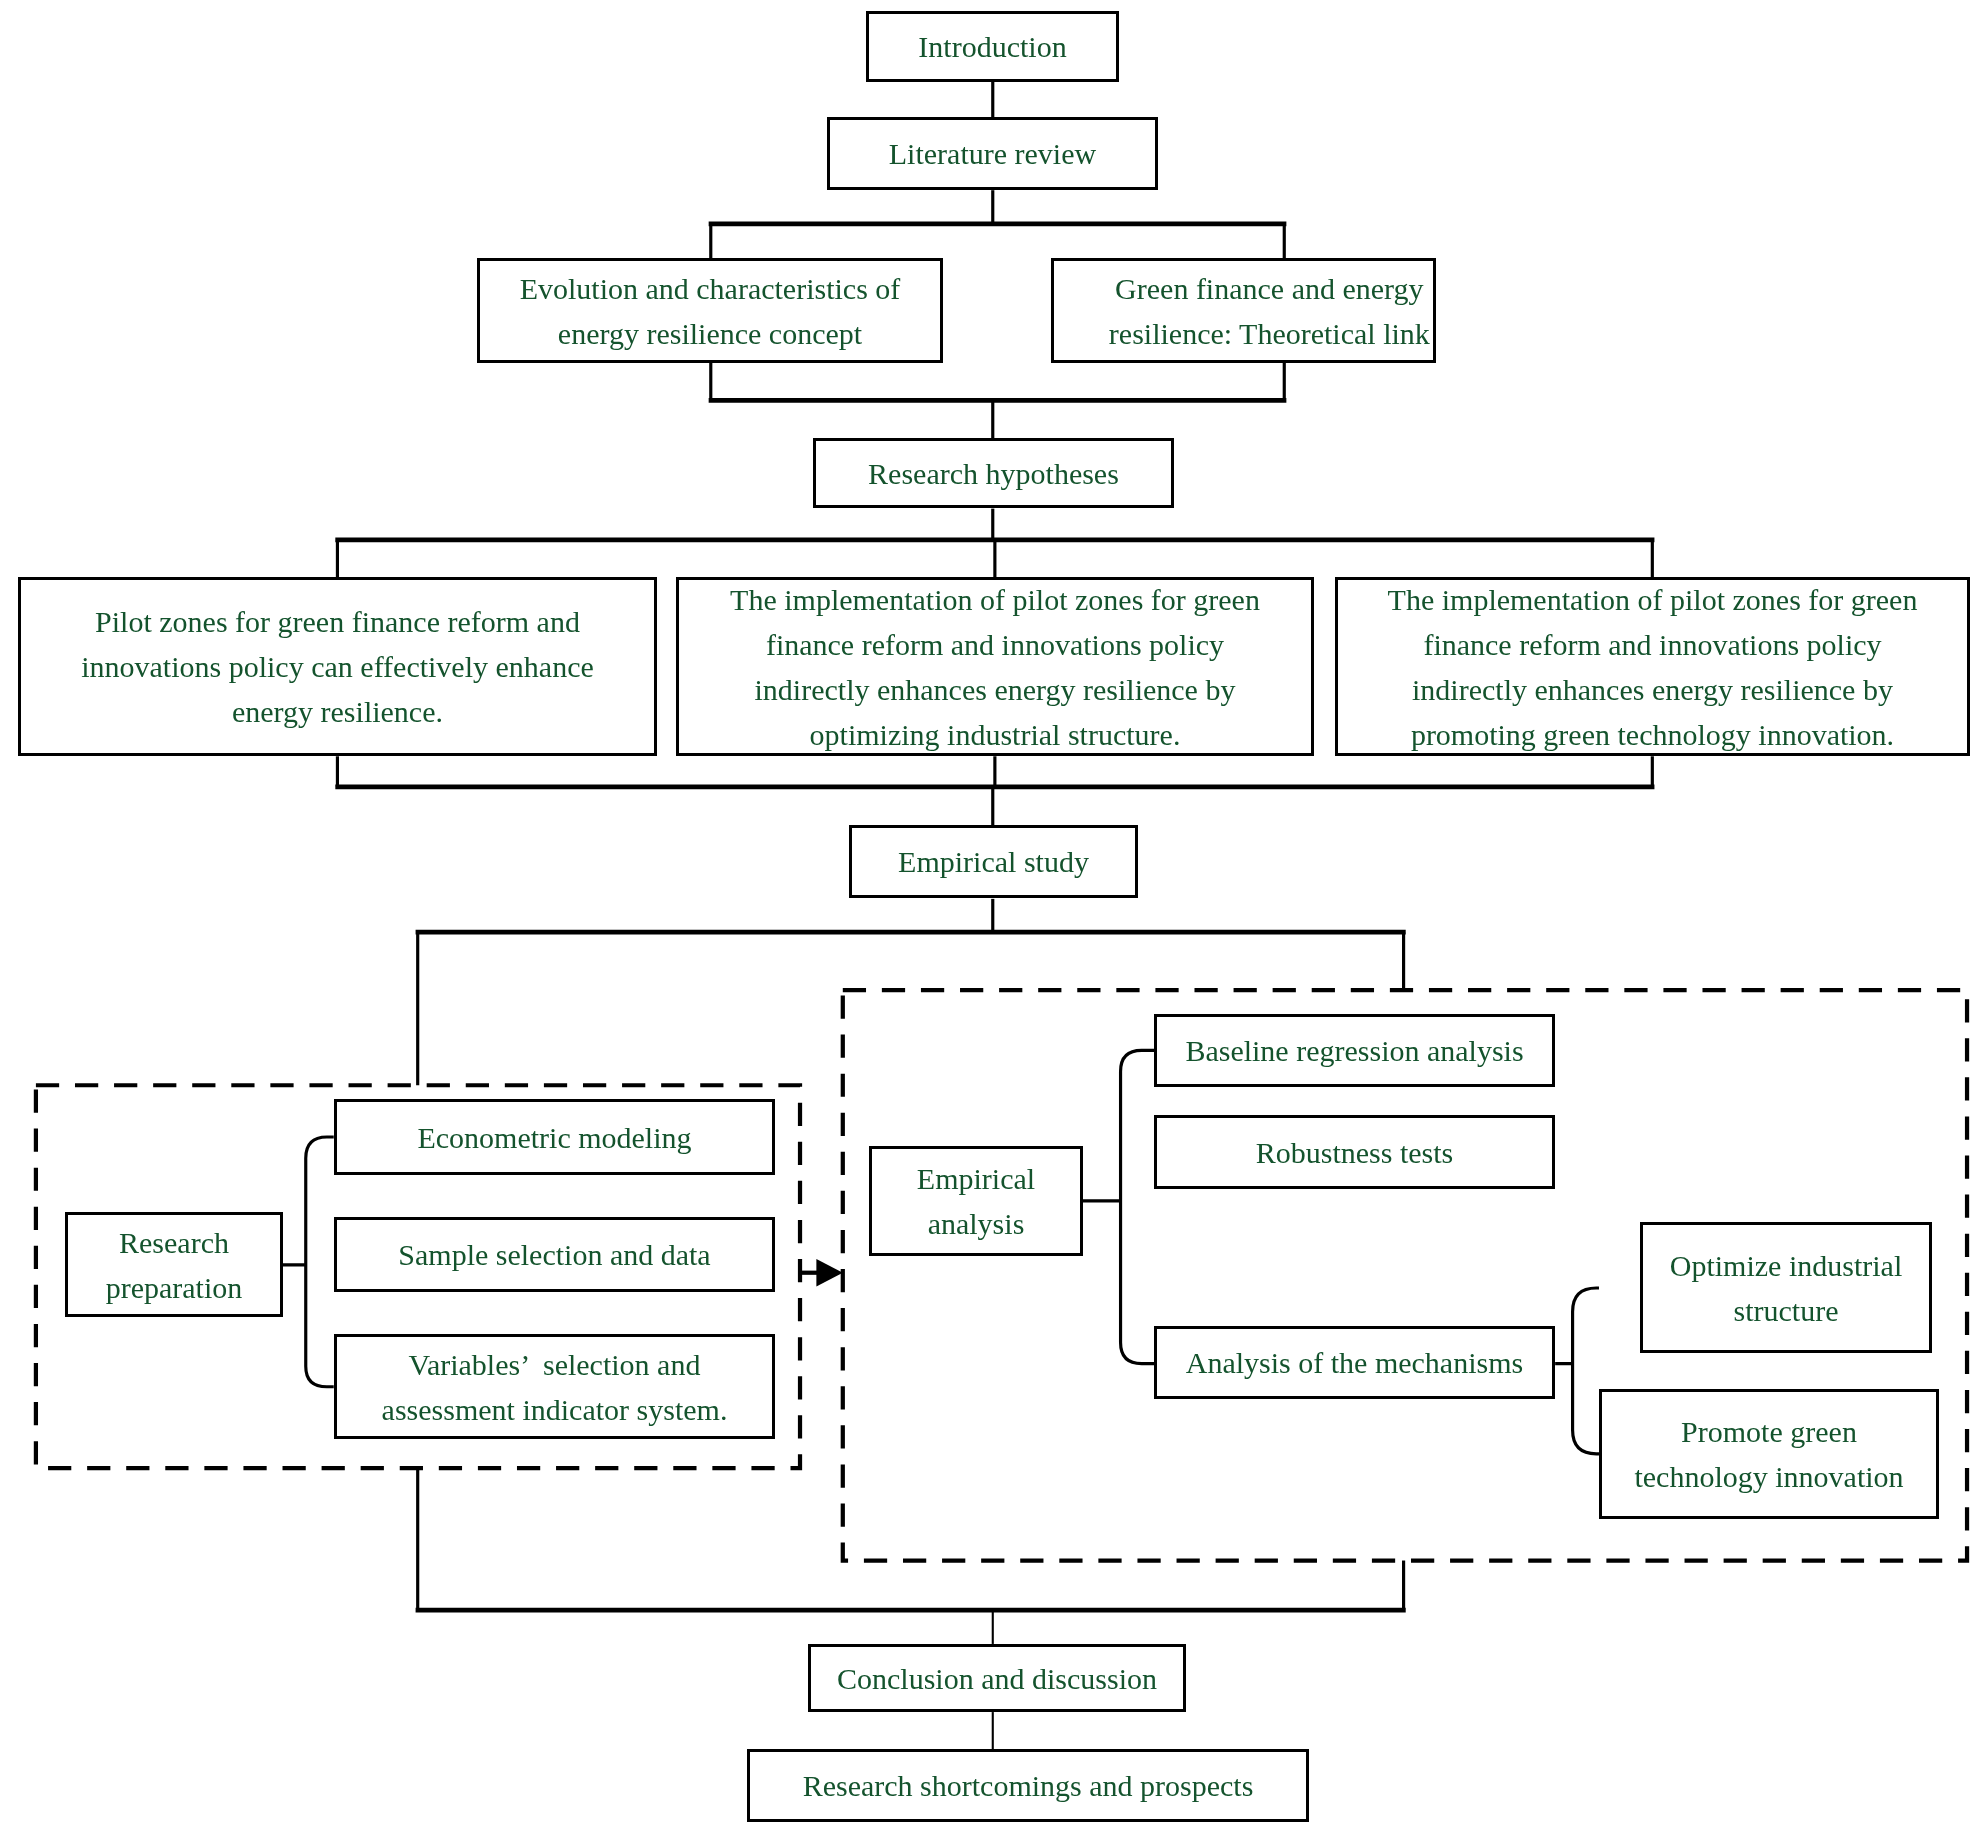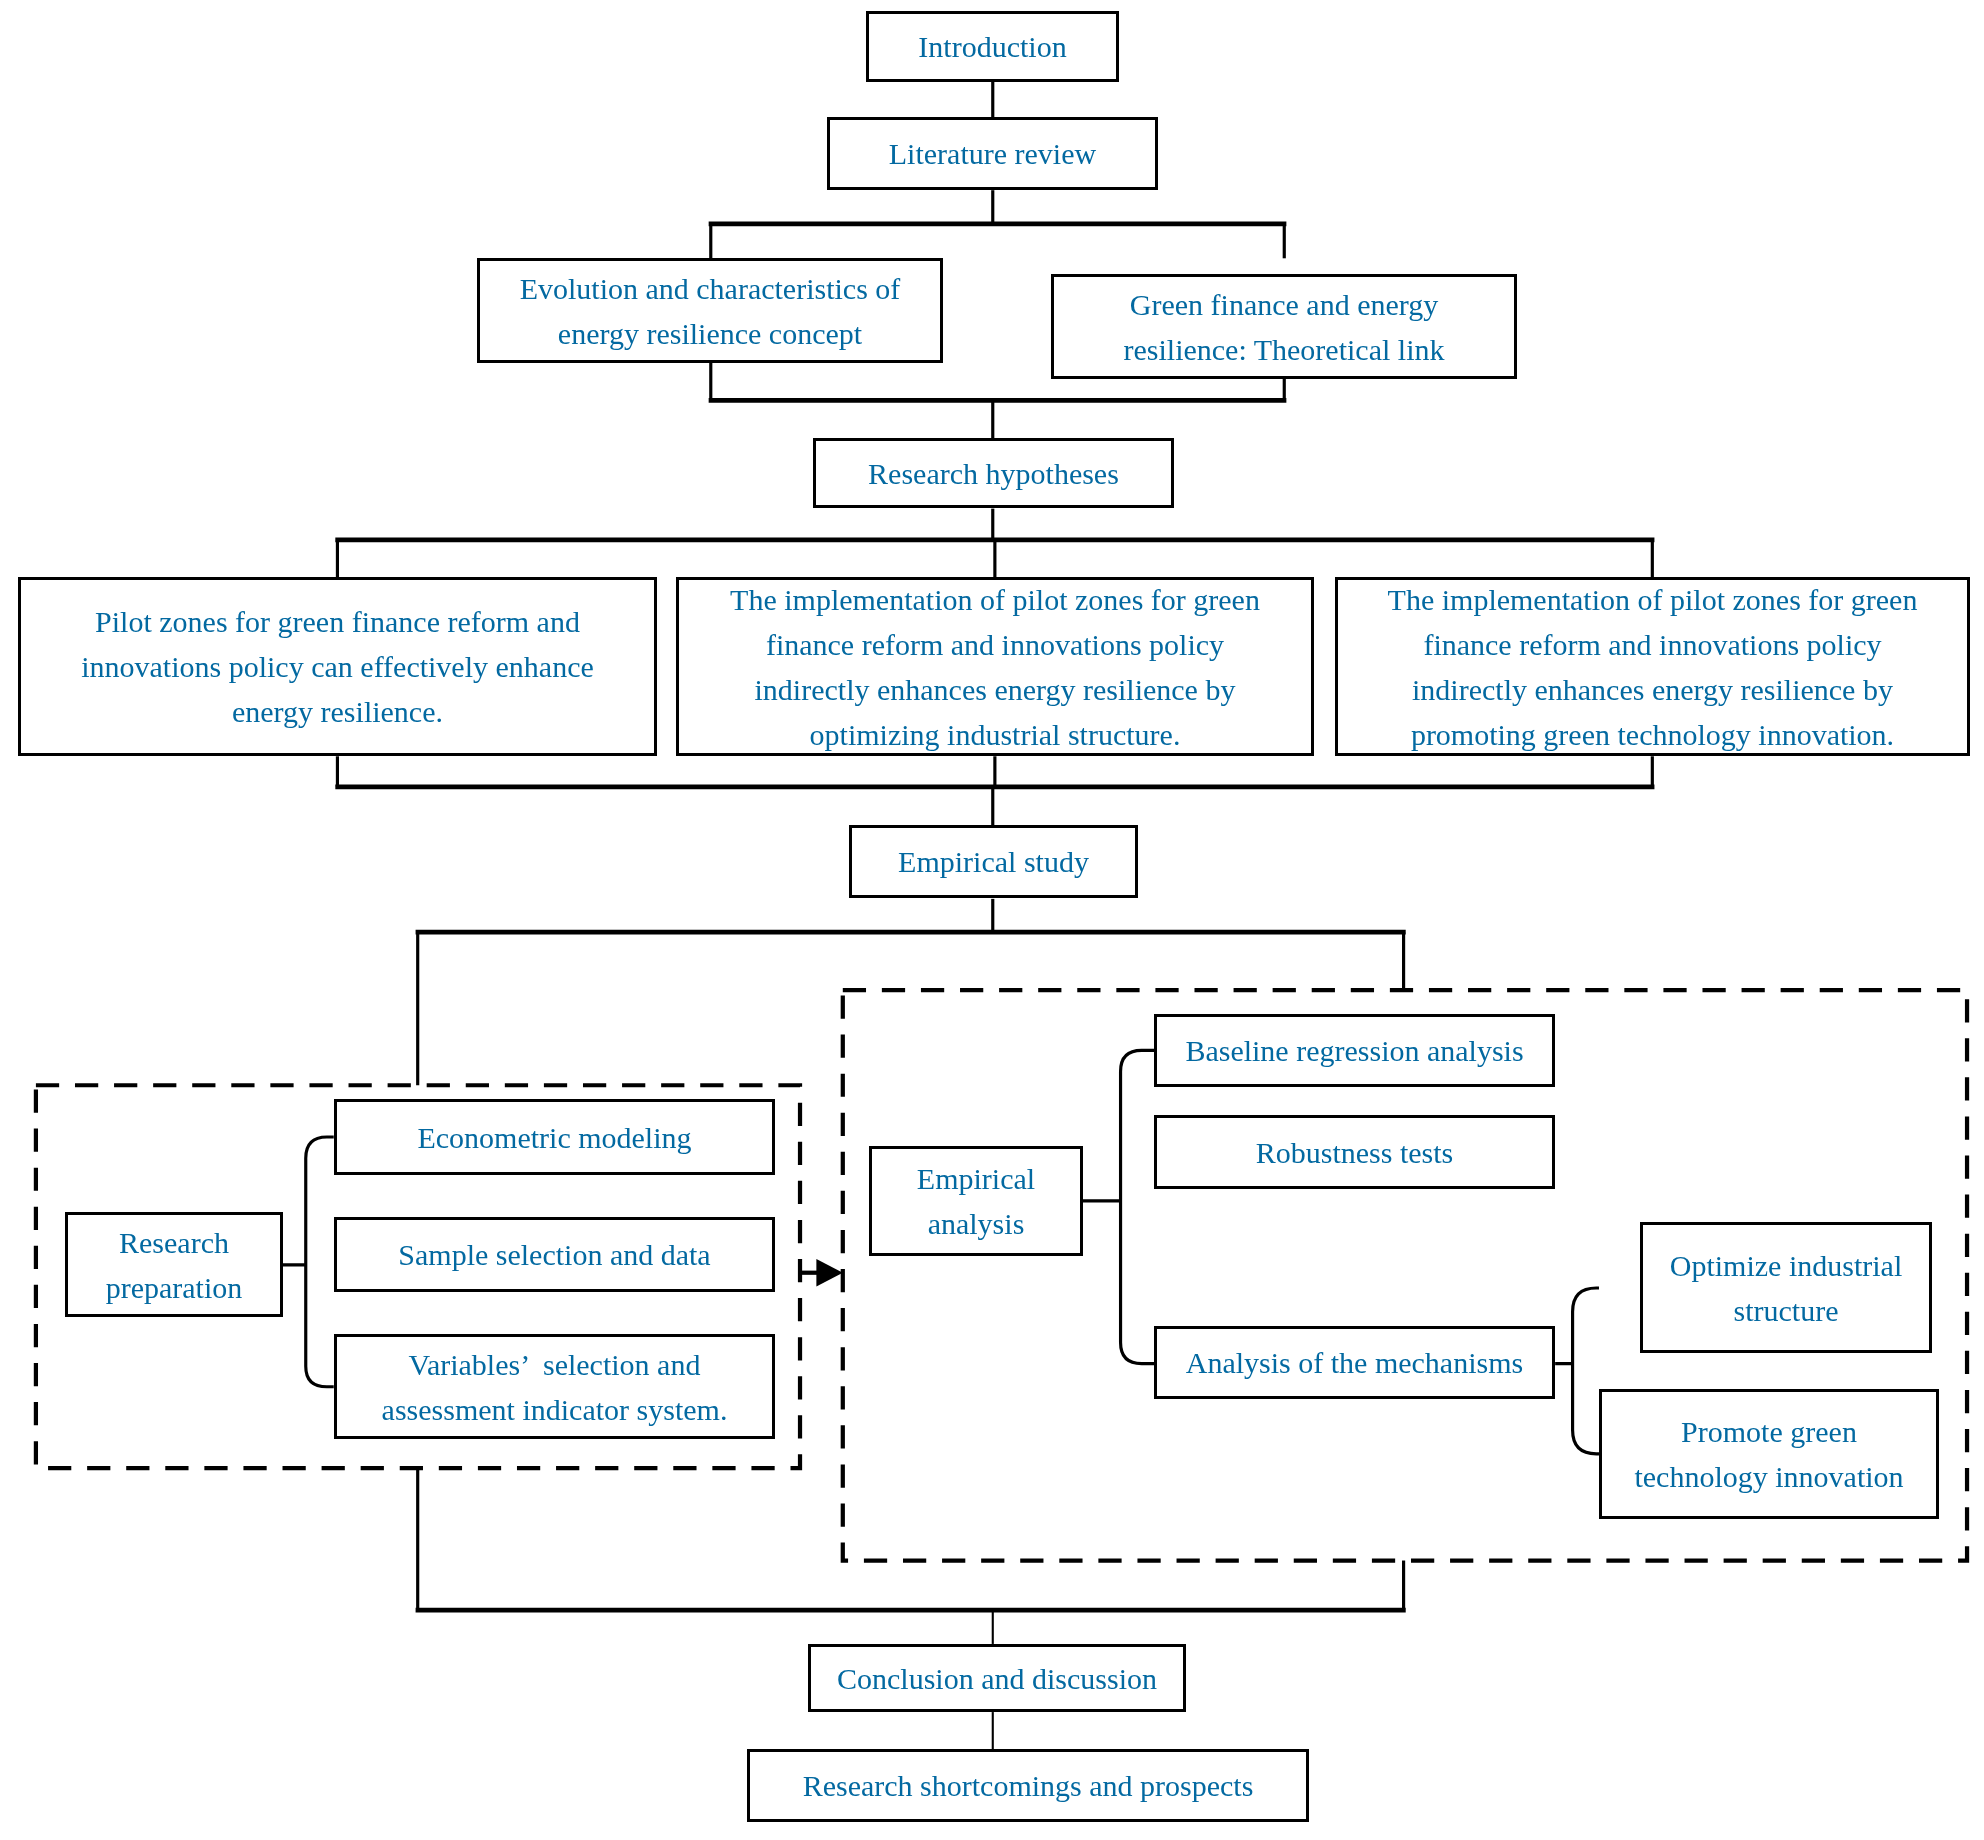--- a/index.html
+++ b/index.html
@@ -21,21 +21,21 @@
     border: 3.7px solid #000000;
     background: #ffffff;
     box-sizing: border-box;
     display: flex;
     align-items: center;
     justify-content: center;
   }
   .box-label {
     font-size: 30px;
     line-height: 1.5;
-    color: #0369a1;
+    color: #14532d;
     text-align: center;
     white-space: pre-wrap;
     padding: 0 3.2px;
   }
 </style>
 </head>
 <body>
 
 <div class="canvas">
 
@@ -114,21 +114,21 @@
 
   <div class="box" style="left:827px; top:117px; width:331px; height:73px;">
     <span class="box-label">Literature review</span>
   </div>
 
   <div class="box" style="left:477px; top:258px; width:466px; height:105px;">
     <span class="box-label">Evolution and characteristics of
 energy resilience concept</span>
   </div>
 
-  <div class="box" style="left:1051px; top:274px; width:466px; height:105px;">
+  <div class="box" style="left:1051px; top:258px; width:385px; height:105px;justify-content:flex-end;">
     <span class="box-label">Green finance and energy
 resilience: Theoretical link</span>
   </div>
 
   <div class="box" style="left:813px; top:438px; width:361px; height:70px;">
     <span class="box-label">Research hypotheses</span>
   </div>
 
   <div class="box" style="left:18px; top:577px; width:639px; height:179px;">
     <span class="box-label">Pilot zones for green finance reform and

